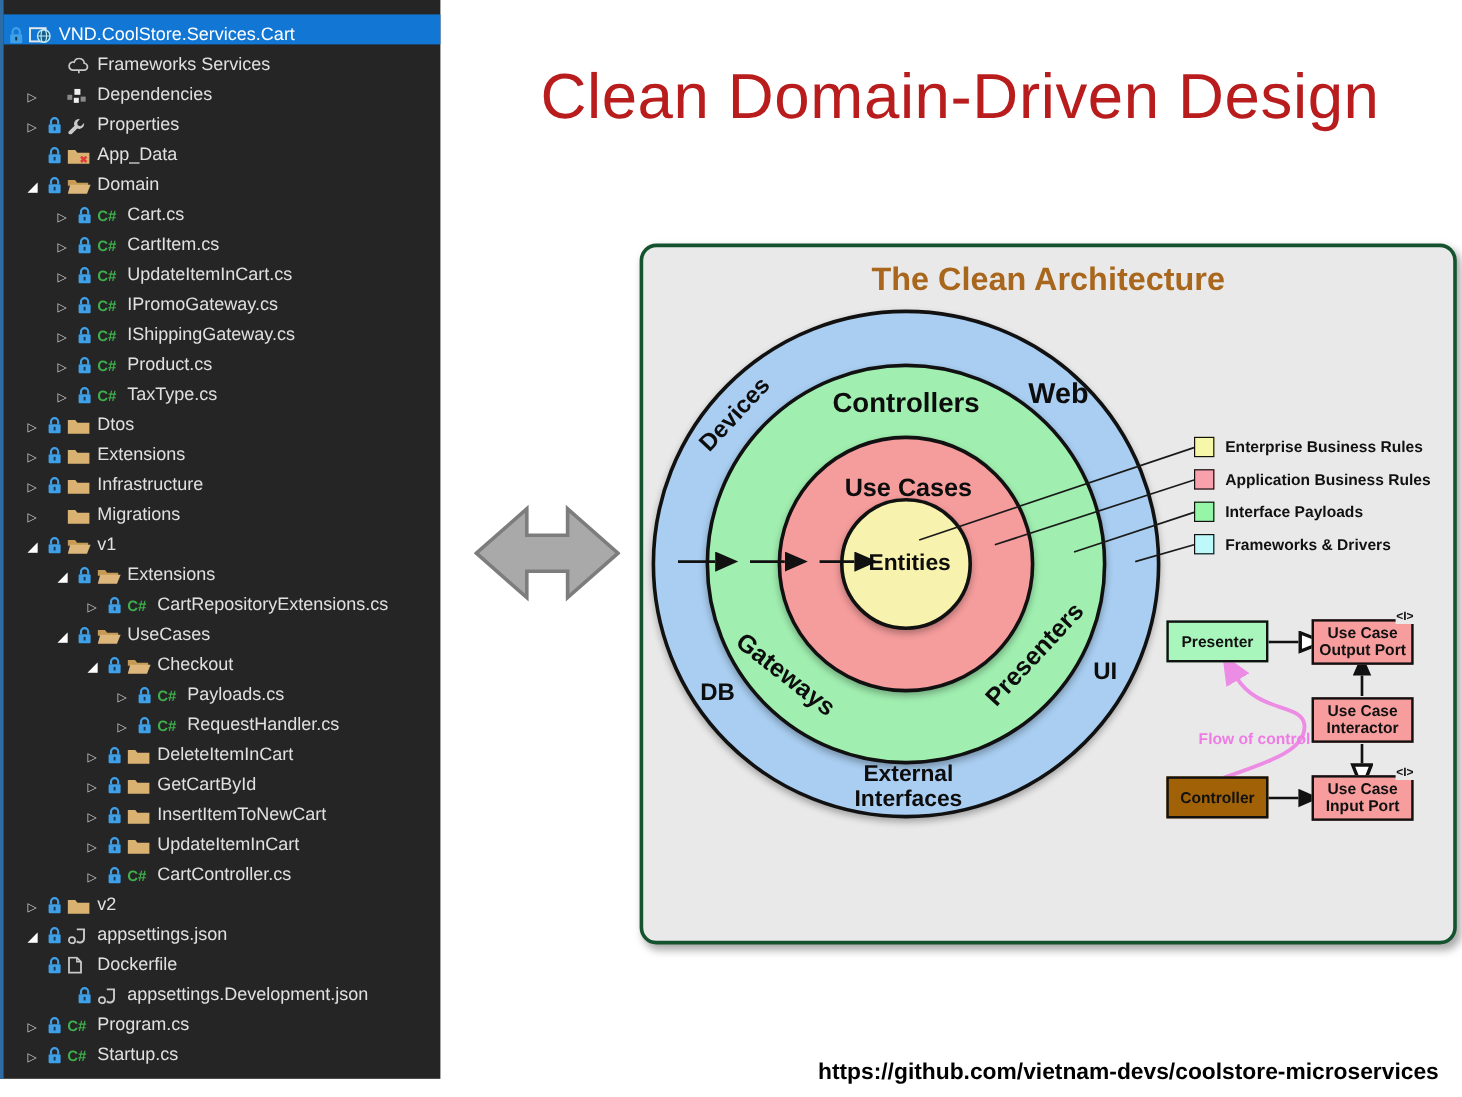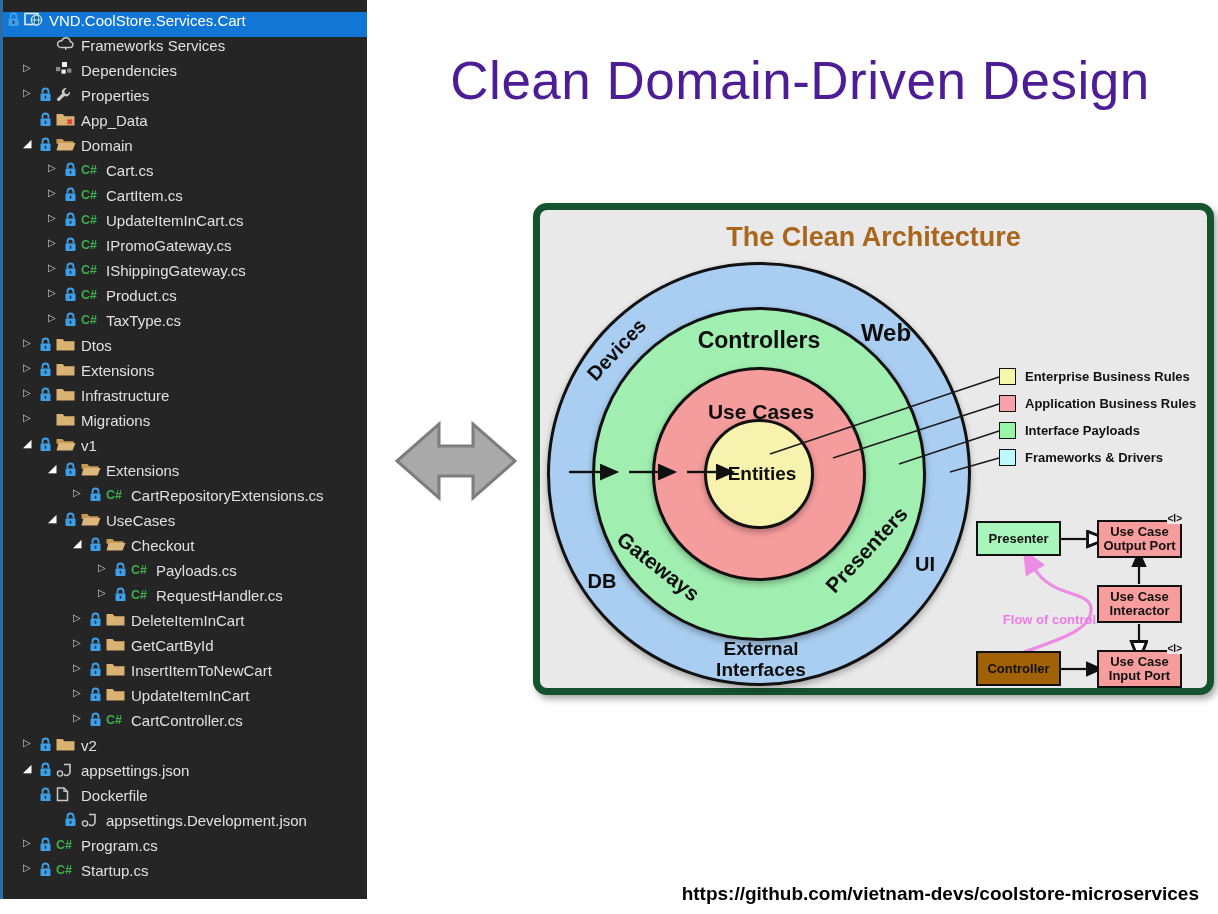--- a/index.html
+++ b/index.html
@@ -4,43 +4,43 @@
 <style>
   html,body{margin:0;padding:0;}
   body{width:1218px;height:914px;background:#ffffff;overflow:hidden;
        font-family:"Liberation Sans",sans-serif;position:relative;}
   .stage{position:absolute;inset:0;}
 
   
   .panel{position:absolute;left:0;top:0;width:367px;height:899px;
          background:#252526;border-left:3px solid #2d6da4;box-sizing:border-box;}
   .tree{padding-top:12px;}
-  .trow{height:25px;display:flex;align-items:flex-start;color:#e0e0e0;
+  .trow{height:25px;display:flex;align-items:flex-end;color:#e0e0e0;
         font-size:15px;white-space:nowrap;}
   .trow.sel{color:#ffffff;}
   .exp{width:16px;flex:none;display:flex;align-items:center;
        font-family:"DejaVu Sans",sans-serif;}
   .exp.collapsed{color:#cfcfcf;font-size:10px;}
   .exp.expanded{color:#ffffff;font-size:11px;}
   .lockslot{width:17px;flex:none;display:flex;align-items:center;}
   .ticon{width:22px;flex:none;display:flex;align-items:center;}
   .tlbl{margin-left:3px;}
 
   
   .title{position:absolute;left:400px;top:50px;width:800px;margin:0;
-         text-align:center;font-size:53px;font-weight:400;color:#4c1d95;
+         text-align:center;font-size:53px;font-weight:400;color:#b91c1c;
          letter-spacing:0.5px;}
   .footer{position:absolute;right:19px;bottom:9px;font-size:19px;
           font-weight:700;color:#000;}
 
   .syncarrow{position:absolute;left:395px;top:420px;width:122px;height:82px;}
 
   
-  .archbox{position:absolute;left:533px;top:203px;width:681px;height:492px;
-           background:#e9e9e9;border:7px solid #14532d;border-radius:14px;
+  .archbox{position:absolute;left:533px;top:203px;width:681px;height:584px;
+           background:#e9e9e9;border:3px solid #14532d;border-radius:14px;
            box-sizing:border-box;box-shadow:3px 4px 7px rgba(0,0,0,0.35);padding-left:30px;}
   .archtitle{position:absolute;top:12px;left:0;width:100%;text-align:center;
              font-size:27px;font-weight:700;}
   .circle{position:absolute;border:3.5px solid #111;border-radius:50%;
           box-sizing:border-box;box-shadow:0 3px 6px rgba(0,0,0,0.3);}
   .c1{left:7px;top:52px;width:424px;height:424px;}
   .c2{left:52px;top:97px;width:334px;height:334px;}
   .c3{left:112px;top:157px;width:214px;height:214px;}
   .c4{left:164px;top:209px;width:110px;height:110px;}
   .overlay{position:absolute;left:0;top:0;pointer-events:none;}

